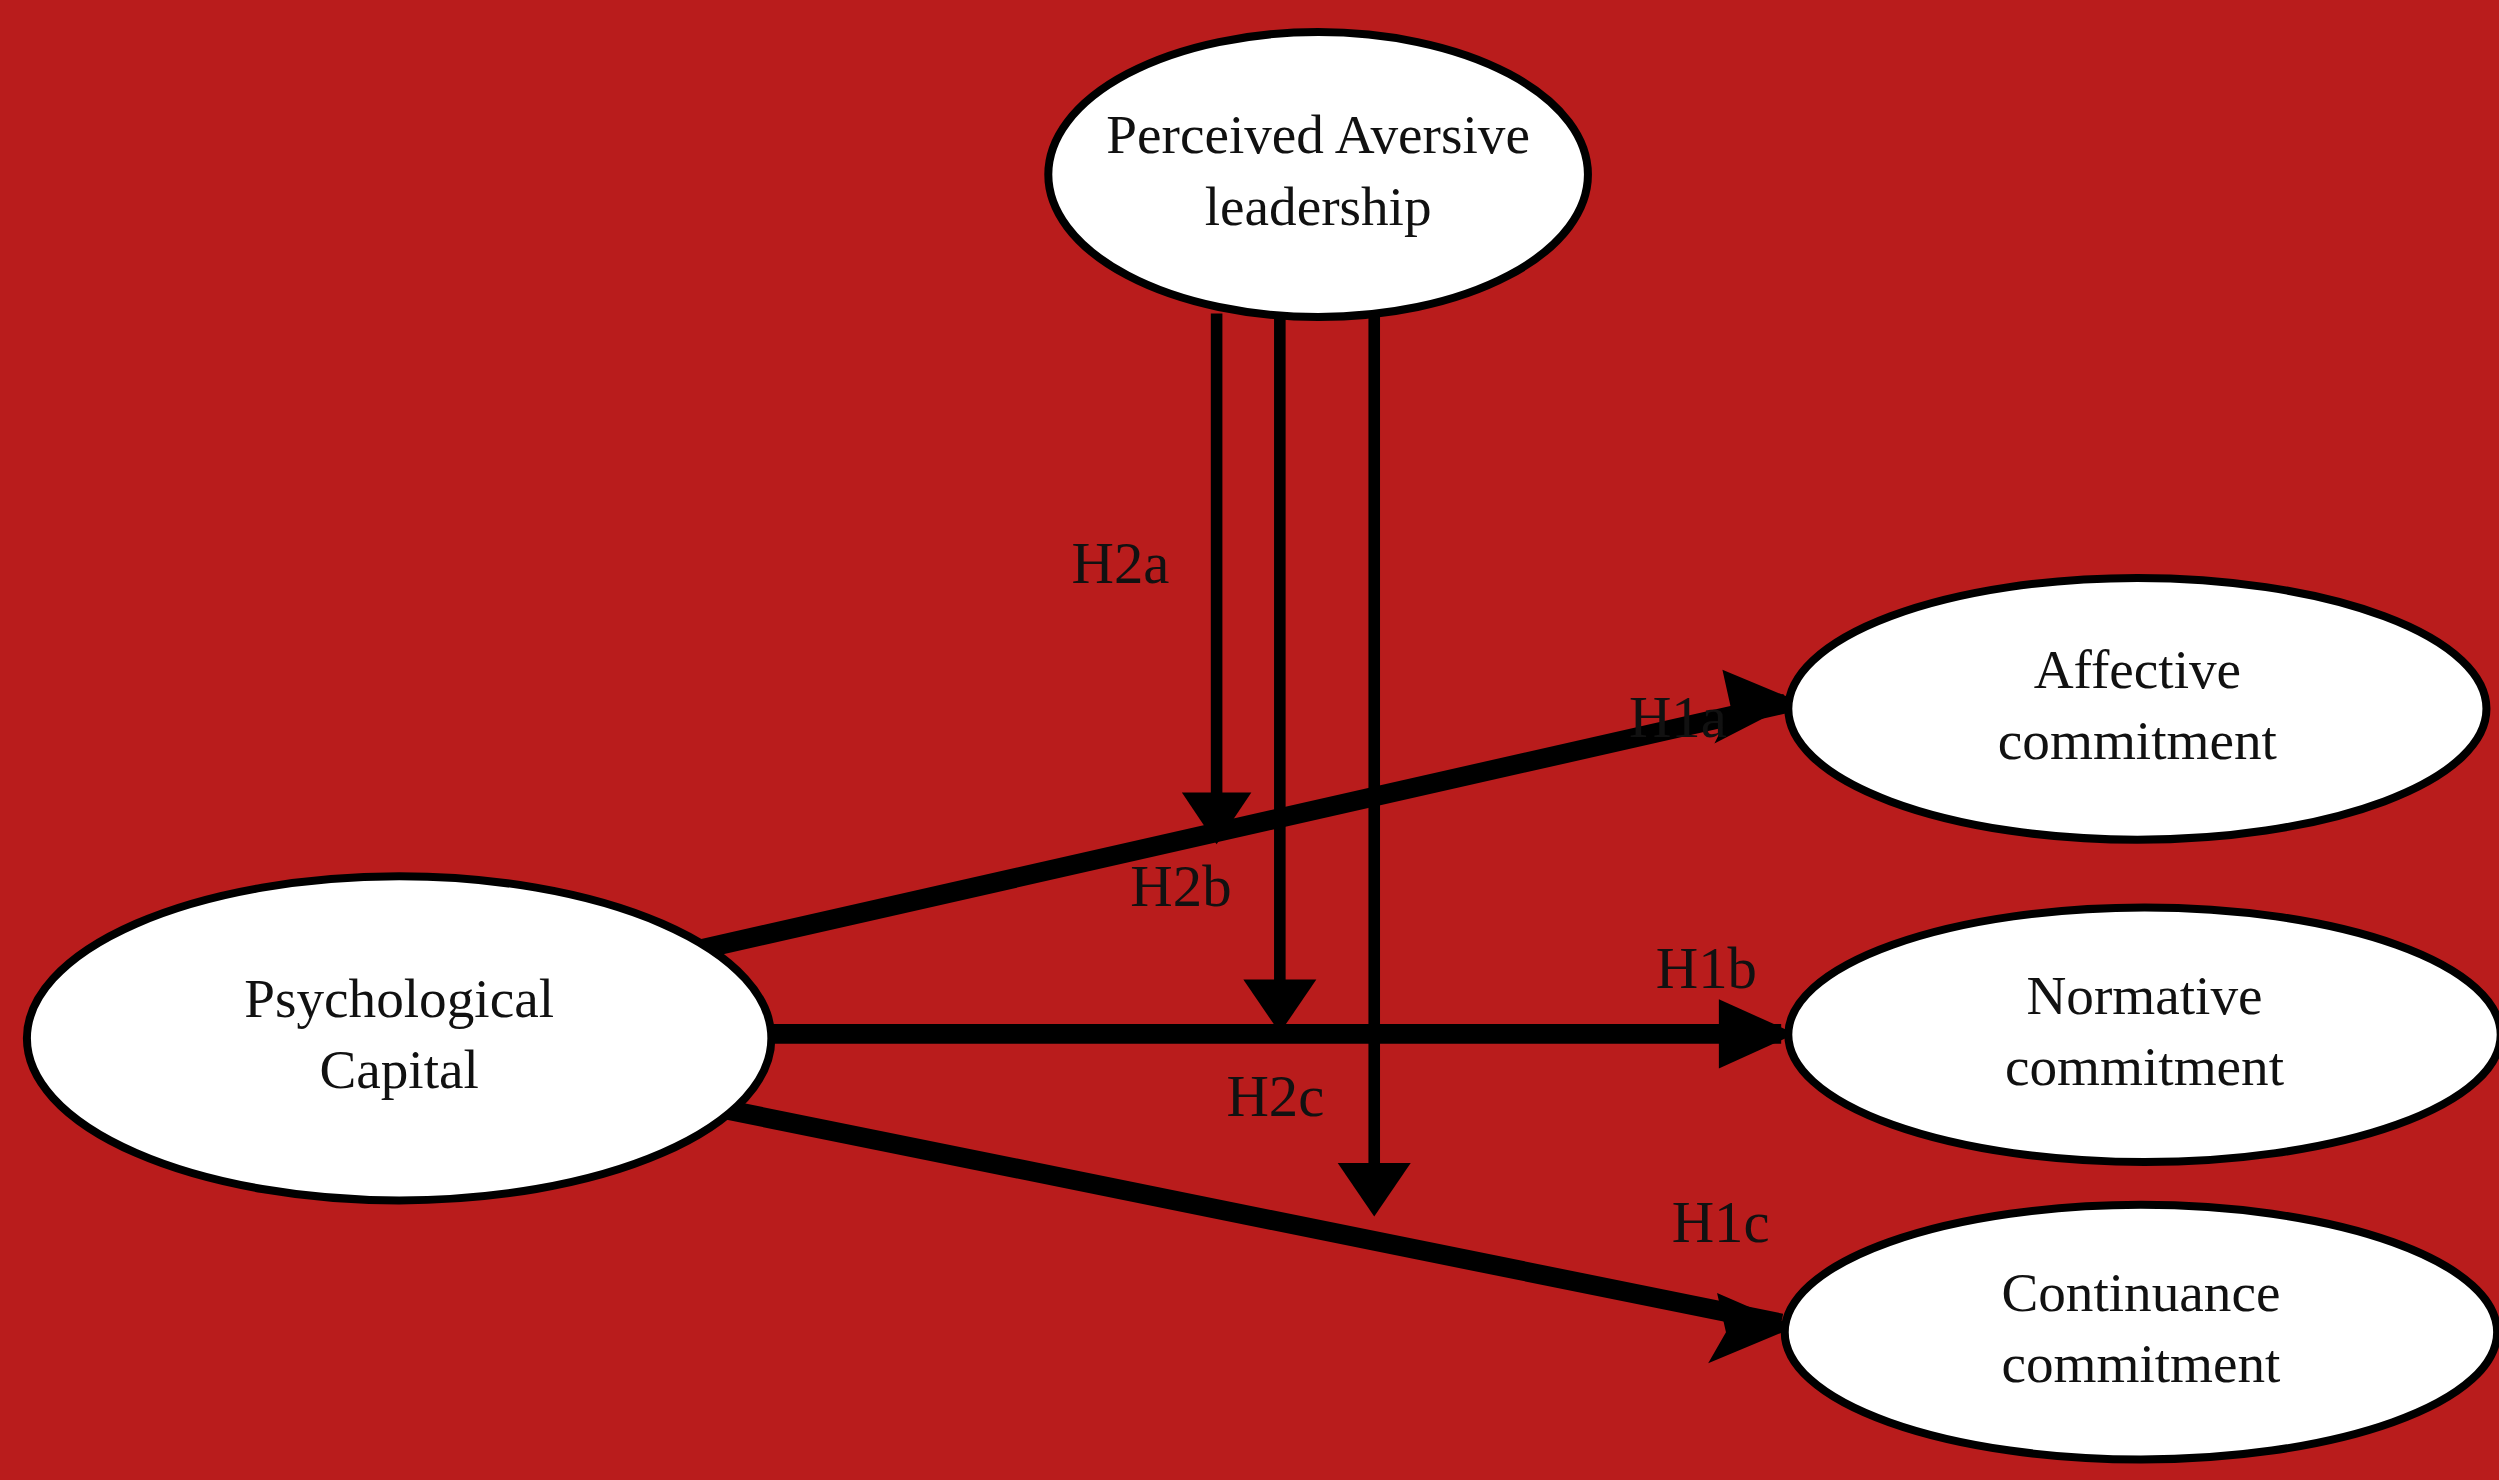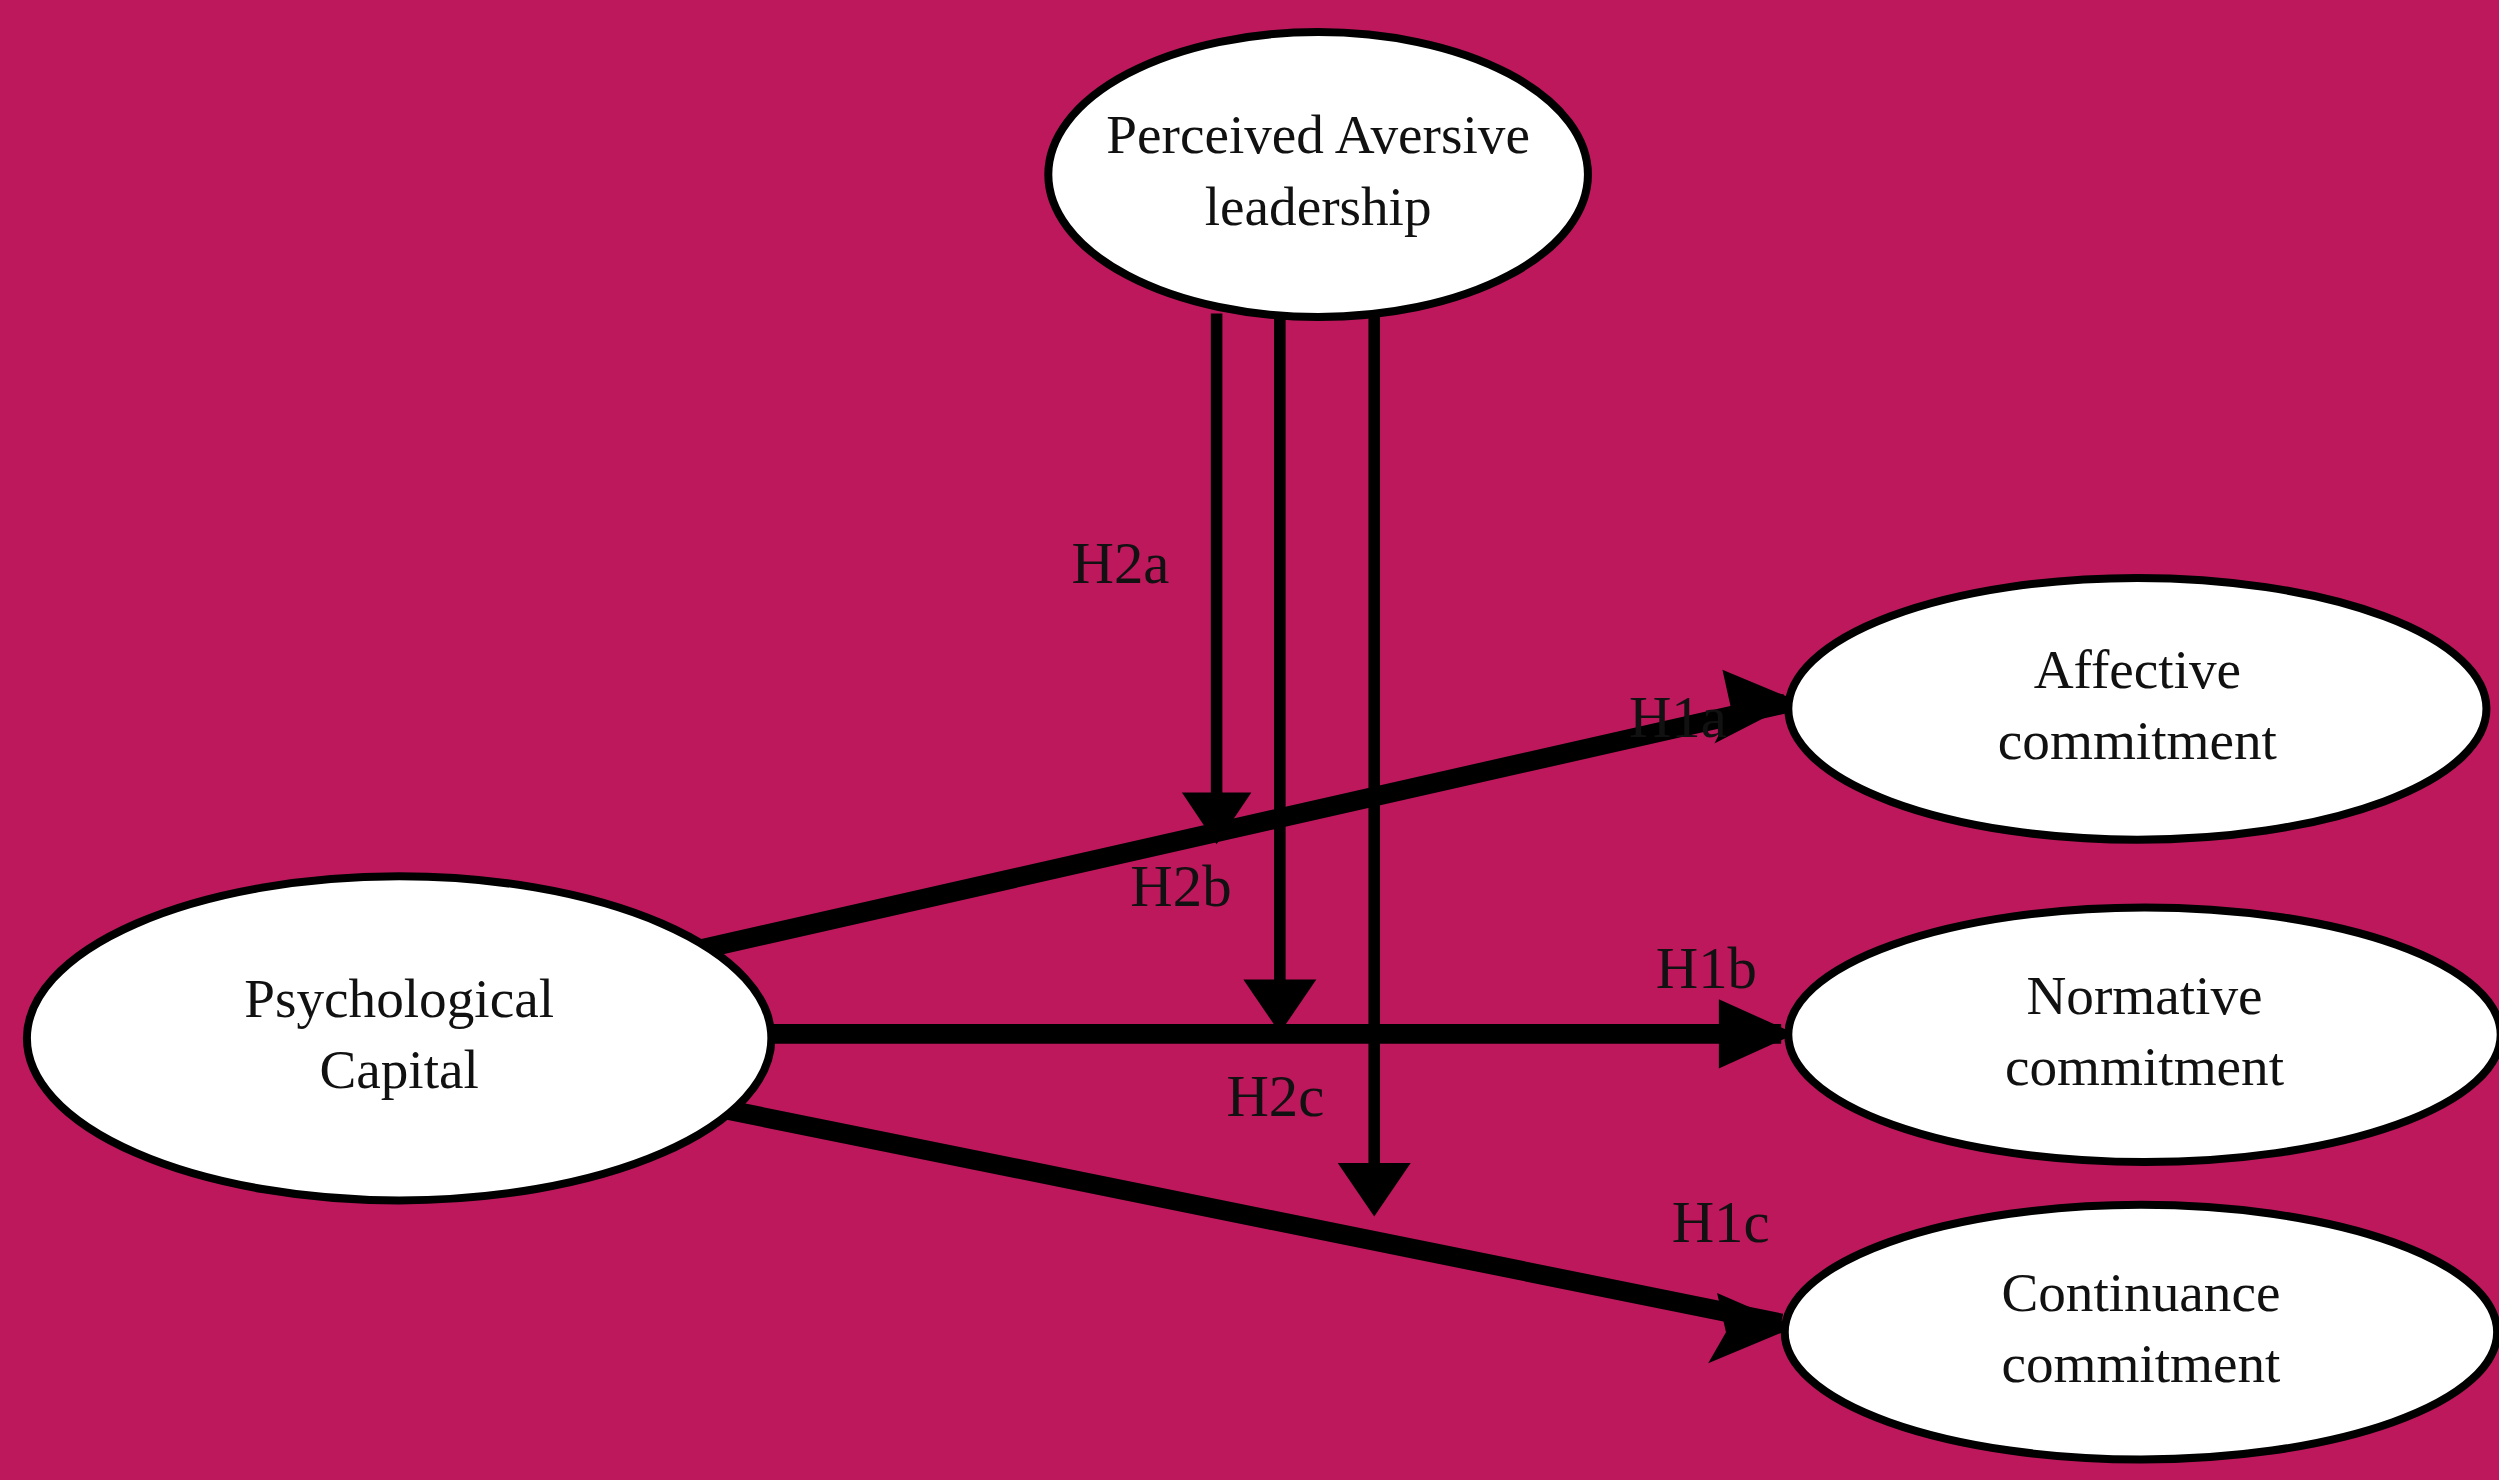--- a/index.html
+++ b/index.html
@@ -10,21 +10,21 @@
   body {
     width: 2500px;
     height: 1480px;
     font-family: "Liberation Serif", "DejaVu Serif", serif;
     overflow: hidden;
   }
   #diagram-root {
     position: relative;
     width: 2500px;
     height: 1480px;
-    background: #be185d;
+    background: #b91c1c;
   }
   svg#model-canvas {
     position: absolute;
     left: 0;
     top: 0;
     width: 2500px;
     height: 1480px;
     display: block;
   }
   .node-ellipse {

